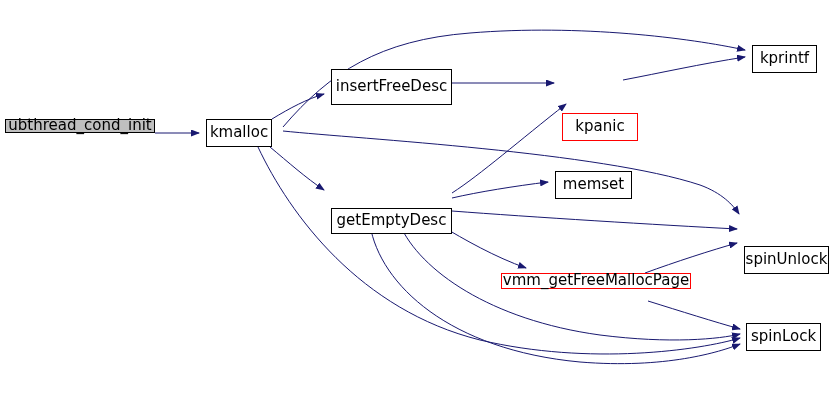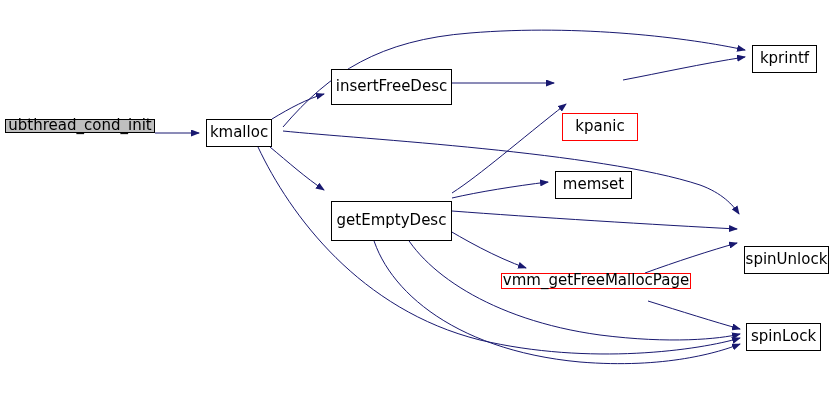--- a/index.html
+++ b/index.html
@@ -90,21 +90,21 @@
       </div>
       <div class="node" style="left: 331px; top: 69px; width: 121px; height: 36px;">
         <span class="node-label">insertFreeDesc</span>
       </div>
       <div class="node danger" style="left: 562px; top: 69px; width: 76px; height: 28px; margin-top: 44px;">
         <span class="node-label">kpanic</span>
       </div>
       <div class="node" style="left: 752px; top: 45px; width: 65px; height: 28px;">
         <span class="node-label">kprintf</span>
       </div>
-      <div class="node" style="left: 331px; top: 201px; width: 121px; height: 40px;">
+      <div class="node" style="left: 331px; top: 208px; width: 121px; height: 26px;">
         <span class="node-label">getEmptyDesc</span>
       </div>
       <div class="node" style="left: 555px; top: 171px; width: 77px; height: 28px;">
         <span class="node-label">memset</span>
       </div>
       <div class="node danger" style="left: 501px; top: 273px; width: 190px; height: 16px;">
         <span class="node-label">vmm_getFreeMallocPage</span>
       </div>
       <div class="node" style="left: 744px; top: 219px; width: 85px; height: 28px; margin-top: 27px;">
         <span class="node-label">spinUnlock</span>

